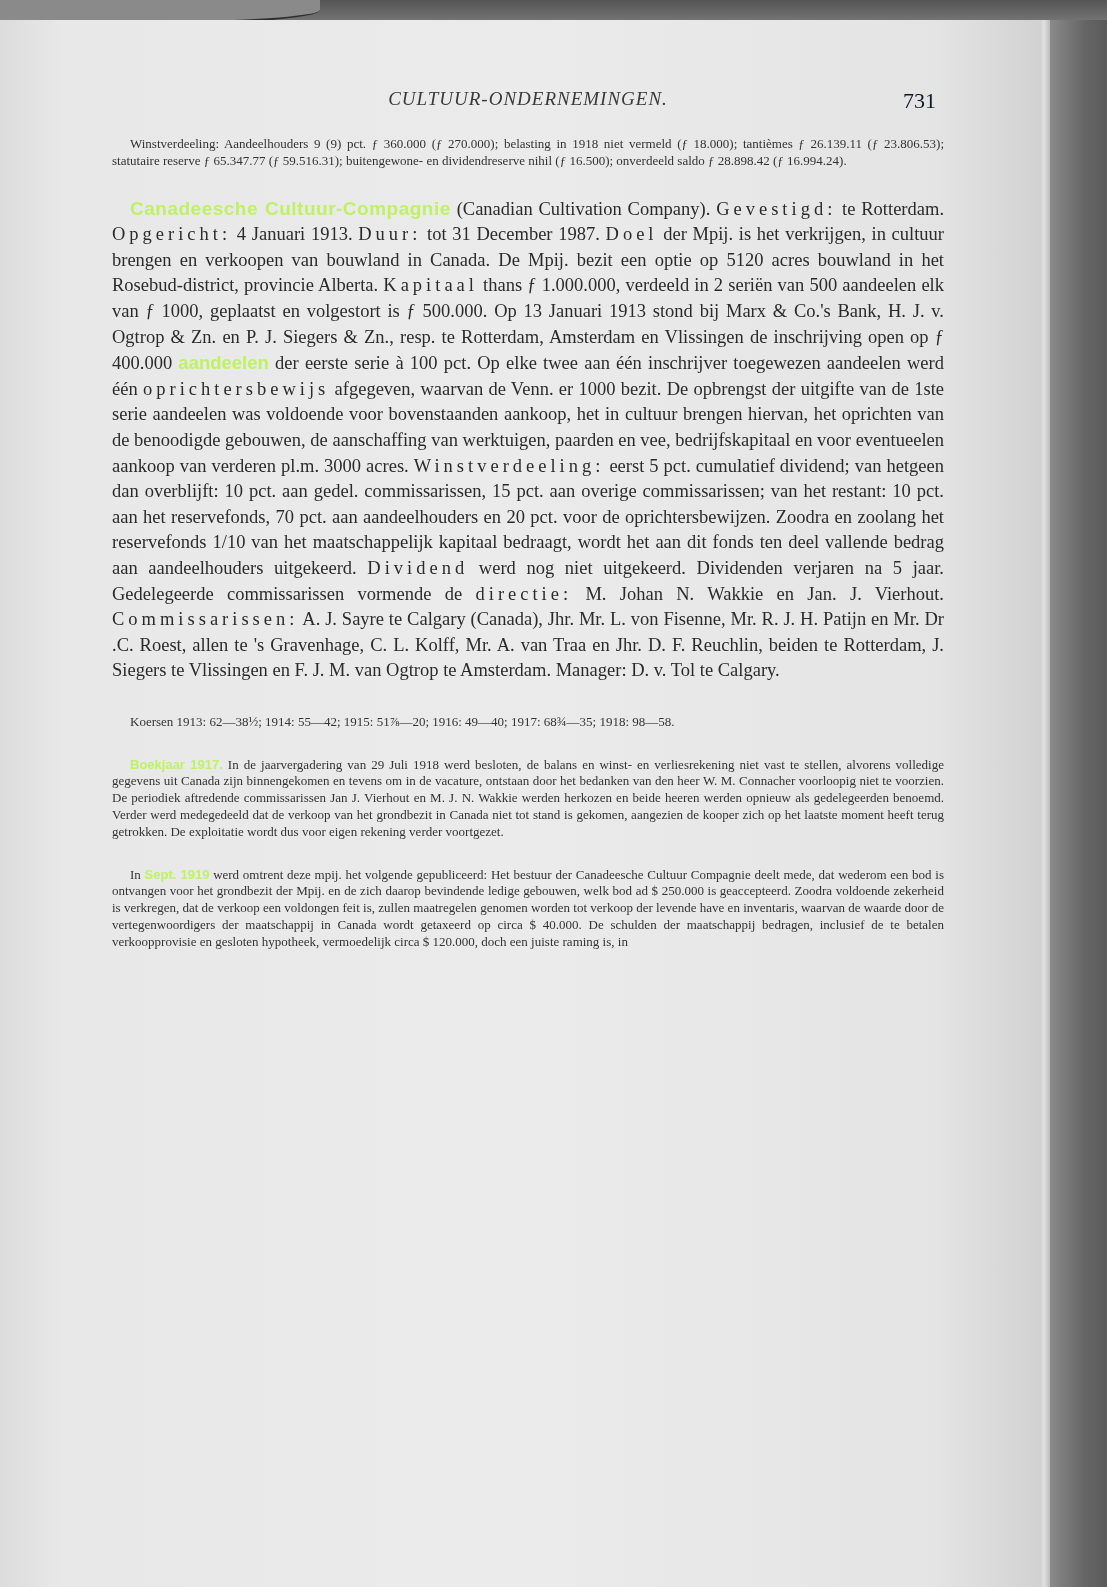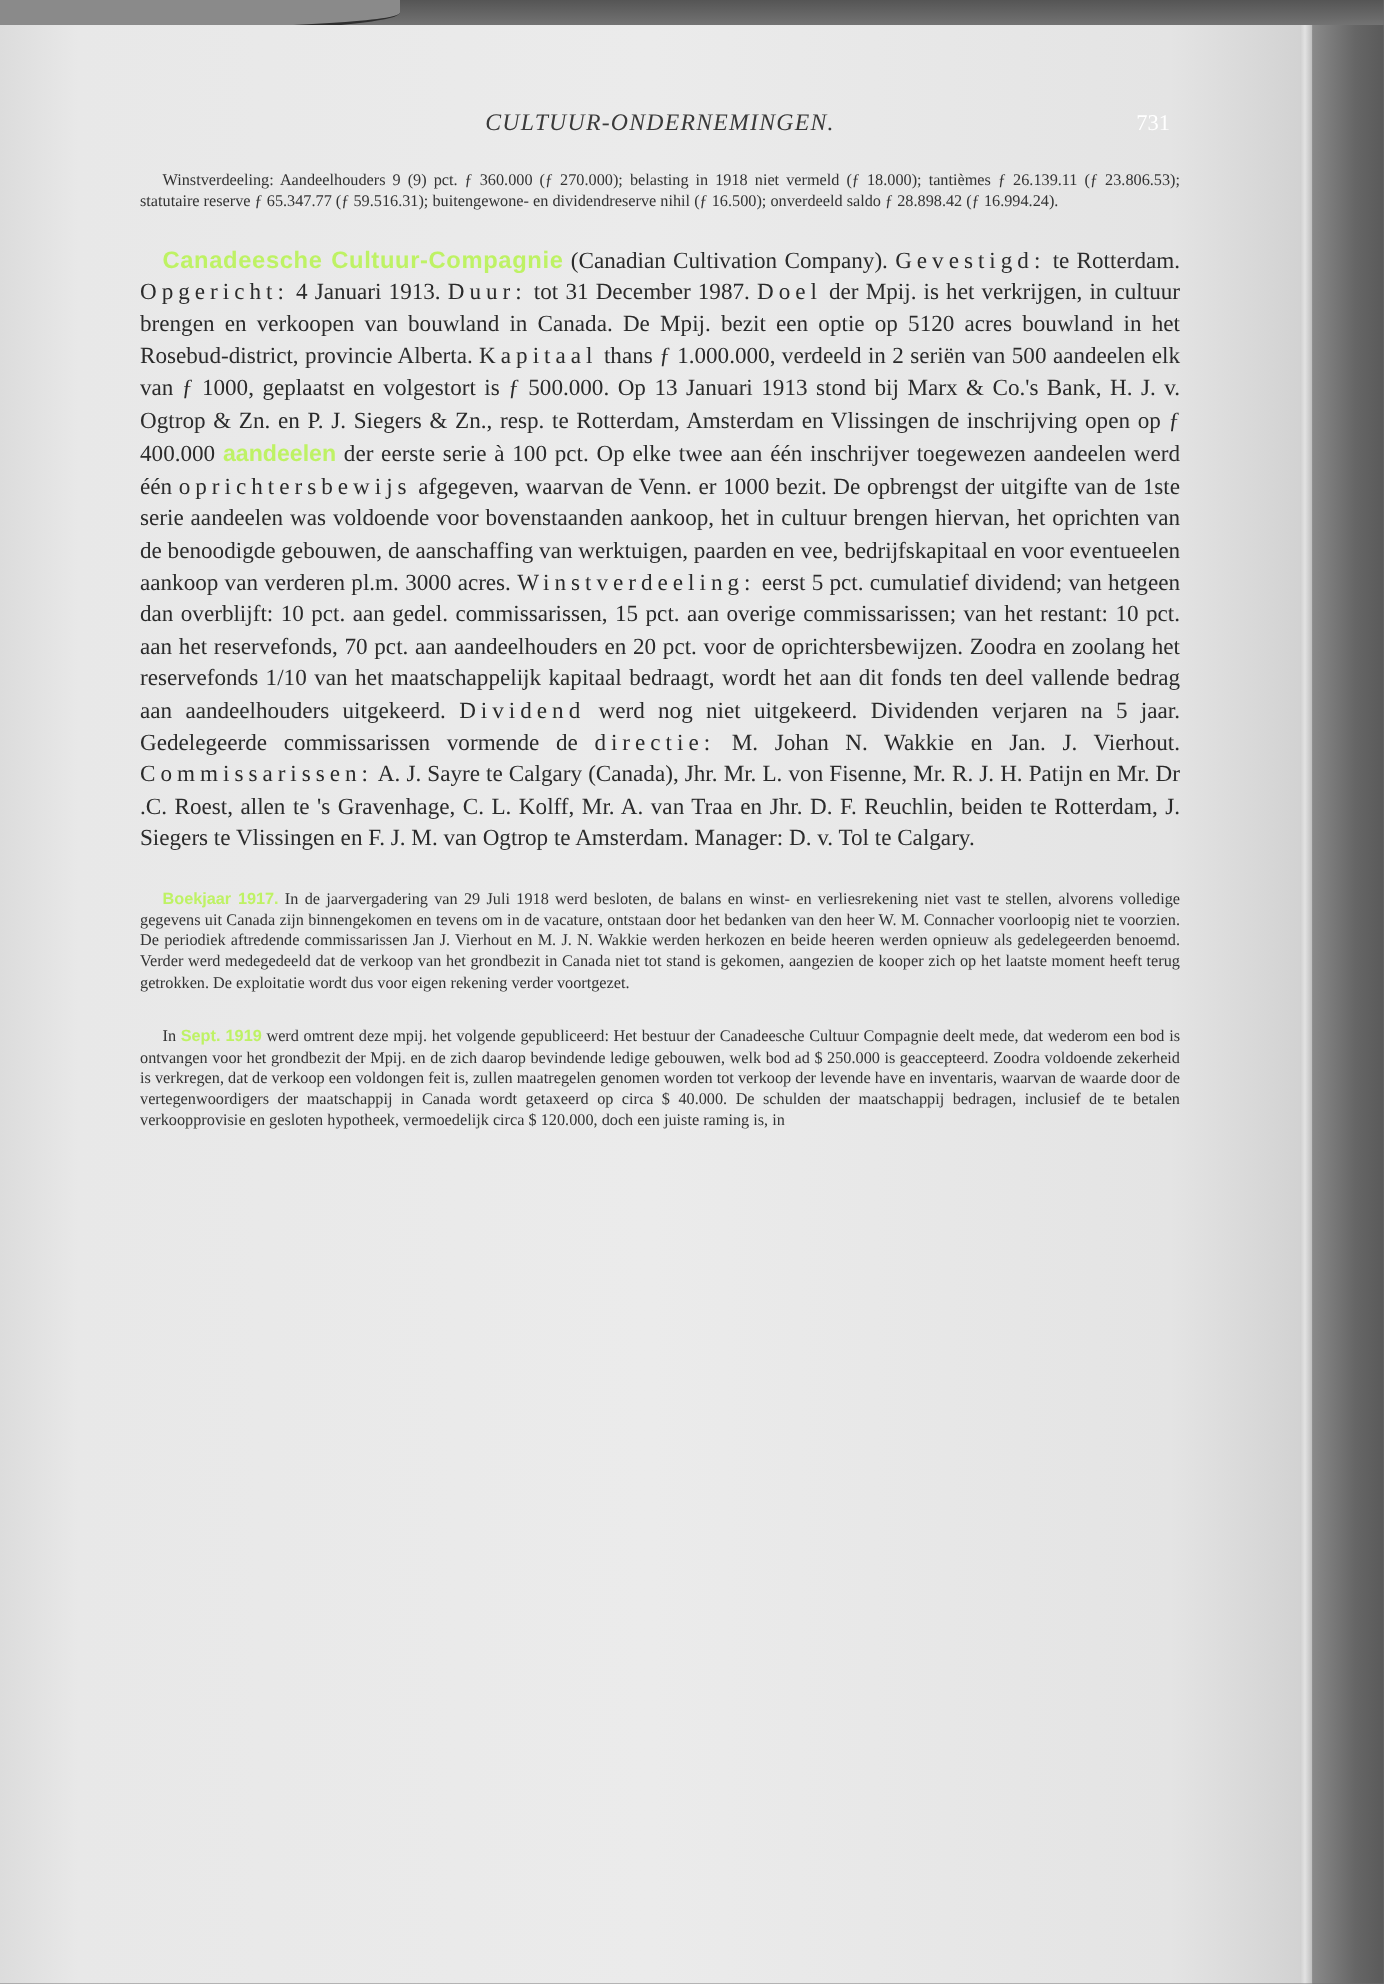--- a/index.html
+++ b/index.html
@@ -35,21 +35,21 @@
       position: absolute; left: 112px; top: 88px; width: 832px;
     }
     .running-head {
       position: relative; height: 30px; margin-bottom: 18px;
     }
     .running-title {
       position: absolute; left: 0; right: 0; text-align: center;
       font-style: italic; font-size: 19px; letter-spacing: 1px; color: #3a3a3a;
     }
     .page-number {
-      position: absolute; right: 8px; top: 0; font-size: 18px; color: #ffffff;
+      position: absolute; right: 8px; top: 0; font-size: 22px; color: #0f172a;
     }
     p { margin: 0; text-align: justify; }
     .small {
       font-size: 13px; line-height: 16.8px; color: #333;
     }
     .main {
       font-size: 18.5px; line-height: 25.6px; color: #2b2b2b;
     }
     .bold-sans {
       font-family: "Liberation Sans", "DejaVu Sans", sans-serif;
@@ -74,20 +74,21 @@
     <span class="running-title">CULTUUR-ONDERNEMINGEN.</span>
     <span class="page-number">731</span>
   </div>
 
   <p class="small indent">Winstverdeeling: Aandeelhouders 9 (9) pct. ƒ 360.000 (ƒ 270.000); belasting in 1918 niet vermeld (ƒ 18.000); tantièmes ƒ 26.139.11 (ƒ 23.806.53); statutaire reserve ƒ 65.347.77 (ƒ 59.516.31); buitengewone- en dividendreserve nihil (ƒ 16.500); onverdeeld saldo ƒ 28.898.42 (ƒ 16.994.24).</p>
 
   <p class="main indent gap-m" id="entry-para">
     <span class="bold-sans" style="font-size:19px;letter-spacing:0.5px">Canadeesche Cultuur-Compagnie</span><span id="entry-body"><span> (Canadian Cultivation Company). </span><span class="spaced">Gevestigd:</span><span> te Rotterdam. </span><span class="spaced">Opgericht:</span><span> 4 Januari 1913. </span><span class="spaced">Duur:</span><span> tot 31 December 1987. </span><span class="spaced">Doel</span><span> der Mpij. is het verkrijgen, in cultuur brengen en verkoopen van bouwland in Canada. De Mpij. bezit een optie op 5120 acres bouwland in het Rosebud-district, provincie Alberta. </span><span class="spaced">Kapitaal</span><span> thans ƒ 1.000.000, verdeeld in 2 seriën van 500 aandeelen elk van ƒ 1000, geplaatst en volgestort is ƒ 500.000. Op 13 Januari 1913 stond bij Marx &amp; Co.'s Bank, H. J. v. Ogtrop &amp; Zn. en P. J. Siegers &amp; Zn., resp. te Rotterdam, Amsterdam en Vlissingen de inschrijving open op ƒ 400.000 </span><span class="bold-sans">aandeelen</span><span> der eerste serie à 100 pct. Op elke twee aan één inschrijver toegewezen aandeelen werd één </span><span class="spaced">oprichtersbewijs</span><span> afgegeven, waarvan de Venn. er 1000 bezit. De opbrengst der uitgifte van de 1ste serie aandeelen was voldoende voor bovenstaanden aankoop, het in cultuur brengen hiervan, het oprichten van de benoodigde gebouwen, de aanschaffing van werktuigen, paarden en vee, bedrijfskapitaal en voor eventueelen aankoop van verderen pl.m. 3000 acres. </span><span class="spaced">Winstverdeeling:</span><span> eerst 5 pct. cumulatief dividend; van hetgeen dan overblijft: 10 pct. aan gedel. commissarissen, 15 pct. aan overige commissarissen; van het restant: 10 pct. aan het reservefonds, 70 pct. aan aandeelhouders en 20 pct. voor de oprichtersbewijzen. Zoodra en zoolang het reservefonds 1/10 van het maatschappelijk kapitaal bedraagt, wordt het aan dit fonds ten deel vallende bedrag aan aandeelhouders uitgekeerd. </span><span class="spaced">Dividend</span><span> werd nog niet uitgekeerd. Dividenden verjaren na 5 jaar. Gedelegeerde commissarissen vormende de </span><span class="spaced">directie:</span><span> M. Johan N. Wakkie en Jan. J. Vierhout. </span><span class="spaced">Commissarissen:</span><span> A. J. Sayre te Calgary (Canada), Jhr. Mr. L. von Fisenne, Mr. R. J. H. Patijn en Mr. Dr .C. Roest, allen te 's Gravenhage, C. L. Kolff, Mr. A. van Traa en Jhr. D. F. Reuchlin, beiden te Rotterdam, J. Siegers te Vlissingen en F. J. M. van Ogtrop te Amsterdam. Manager: D. v. Tol te Calgary.</span></span>
   </p>
 
+  <p class="small indent gap-l">Koersen 1913: 62—38½; 1914: 55—42; 1915: 51⅞—20; 1916: 49—40; 1917: 68¾—35; 1918: 98—58.</p>
 
   <p class="small indent gap-m">
     <span class="bold-sans">Boekjaar 1917.</span><span> In de jaarvergadering van 29 Juli 1918 werd besloten, de balans en winst- en verliesrekening niet vast te stellen, alvorens volledige gegevens uit Canada zijn binnengekomen en tevens om in de vacature, ontstaan door het bedanken van den heer W. M. Connacher voorloopig niet te voorzien. De periodiek aftredende commissarissen Jan J. Vierhout en M. J. N. Wakkie werden herkozen en beide heeren werden opnieuw als gedelegeerden benoemd. Verder werd medegedeeld dat de verkoop van het grondbezit in Canada niet tot stand is gekomen, aangezien de kooper zich op het laatste moment heeft terug getrokken. De exploitatie wordt dus voor eigen rekening verder voortgezet.</span>
   </p>
 
   <p class="small indent gap-m">
     <span>In </span><span class="bold-sans">Sept. 1919</span><span> werd omtrent deze mpij. het volgende gepubliceerd: Het bestuur der Canadeesche Cultuur Compagnie deelt mede, dat wederom een bod is ontvangen voor het grondbezit der Mpij. en de zich daarop bevindende ledige gebouwen, welk bod ad $ 250.000 is geaccepteerd. Zoodra voldoende zekerheid is verkregen, dat de verkoop een voldongen feit is, zullen maatregelen genomen worden tot verkoop der levende have en inventaris, waarvan de waarde door de vertegenwoordigers der maatschappij in Canada wordt getaxeerd op circa $ 40.000. De schulden der maatschappij bedragen, inclusief de te betalen verkoopprovisie en gesloten hypotheek, vermoedelijk circa $ 120.000, doch een juiste raming is, in</span>
   </p>
 </div>
 

